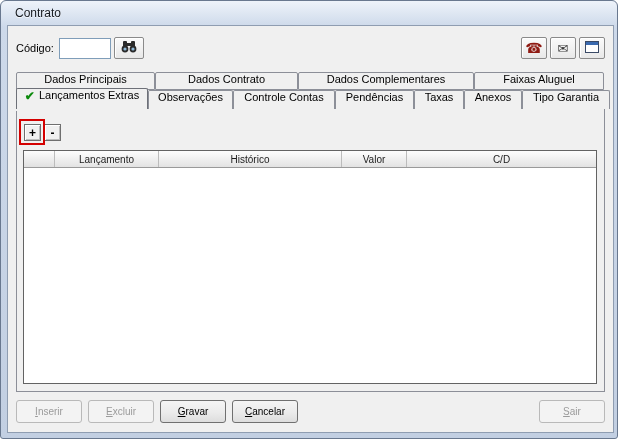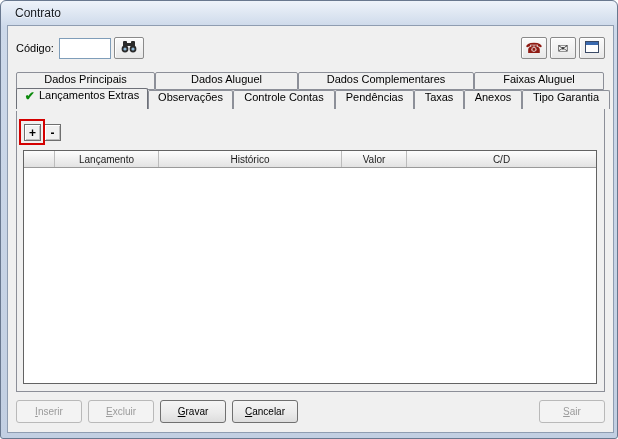--- a/index.html
+++ b/index.html
@@ -192,21 +192,21 @@
         </span>
       </button>
     </div>
 
     <div class="tab-rows">
       <div class="tab-row row1">
         <div class="tab" style="flex:0 0 139px">
           <span>Dados Principais</span>
         </div>
         <div class="tab" style="flex:0 0 143px">
-          <span>Dados Aluguel</span>
+          <span>Dados Contrato</span>
         </div>
         <div class="tab" style="flex:0 0 176px">
           <span>Dados Complementares</span>
         </div>
         <div class="tab" style="flex:0 0 130px">
           <span>Faixas Aluguel</span>
         </div>
       </div>
       <div class="tab-row row2">
         <div class="tab active" style="flex:0 0 132px">

